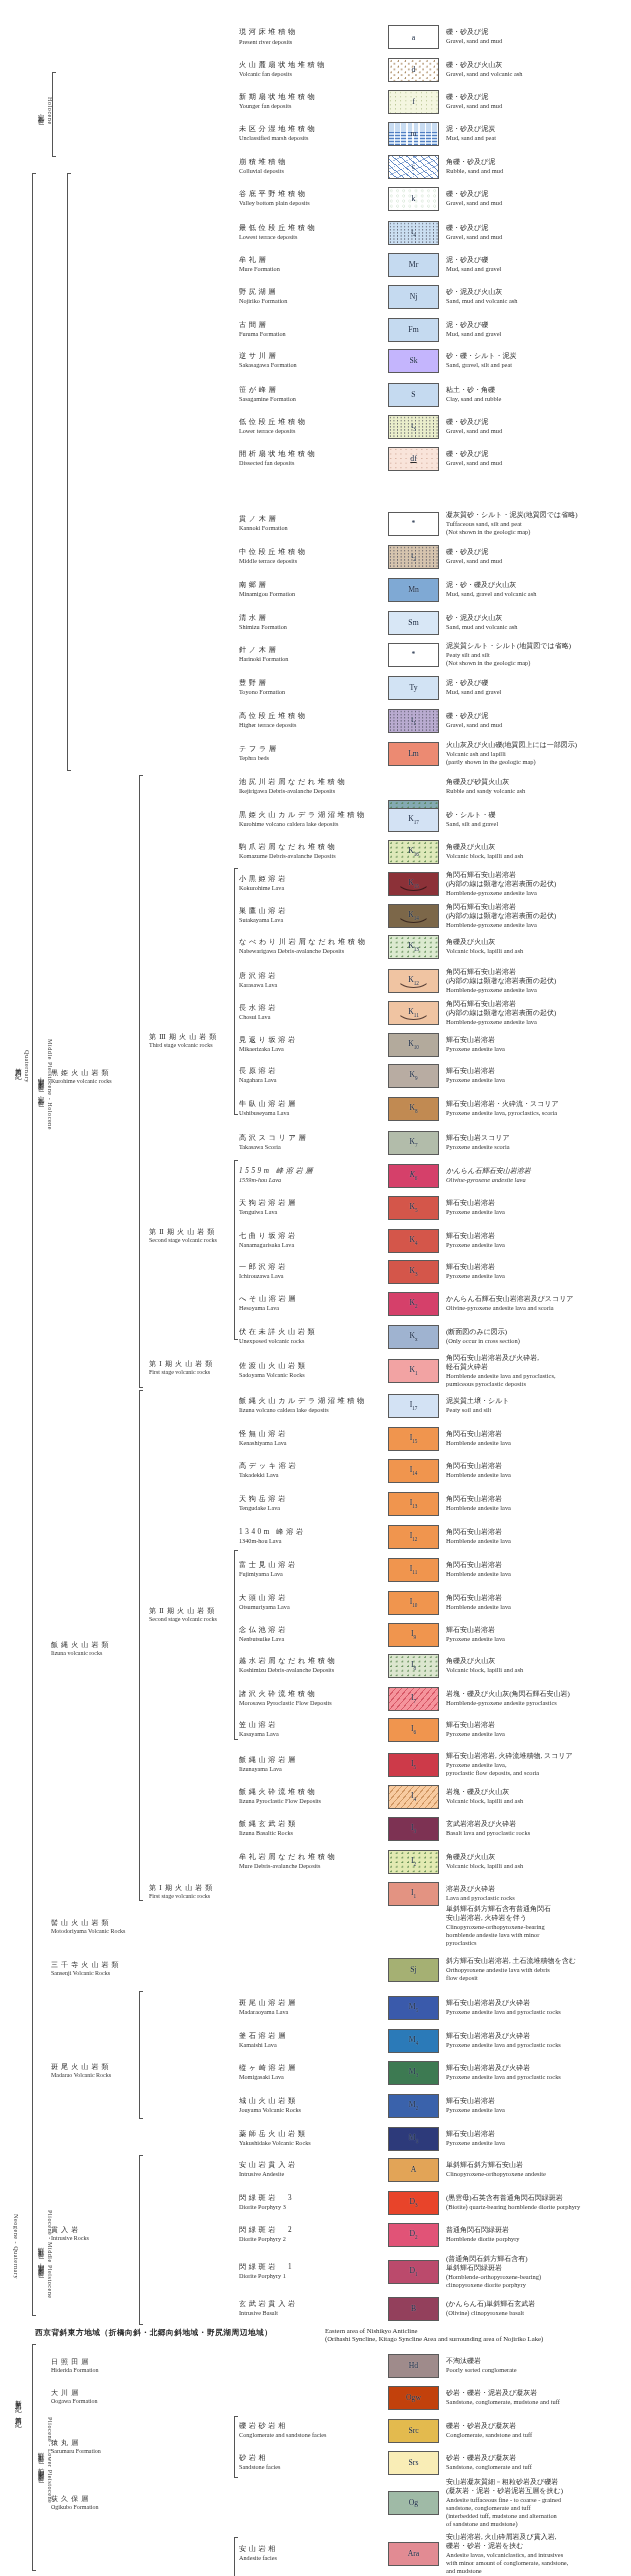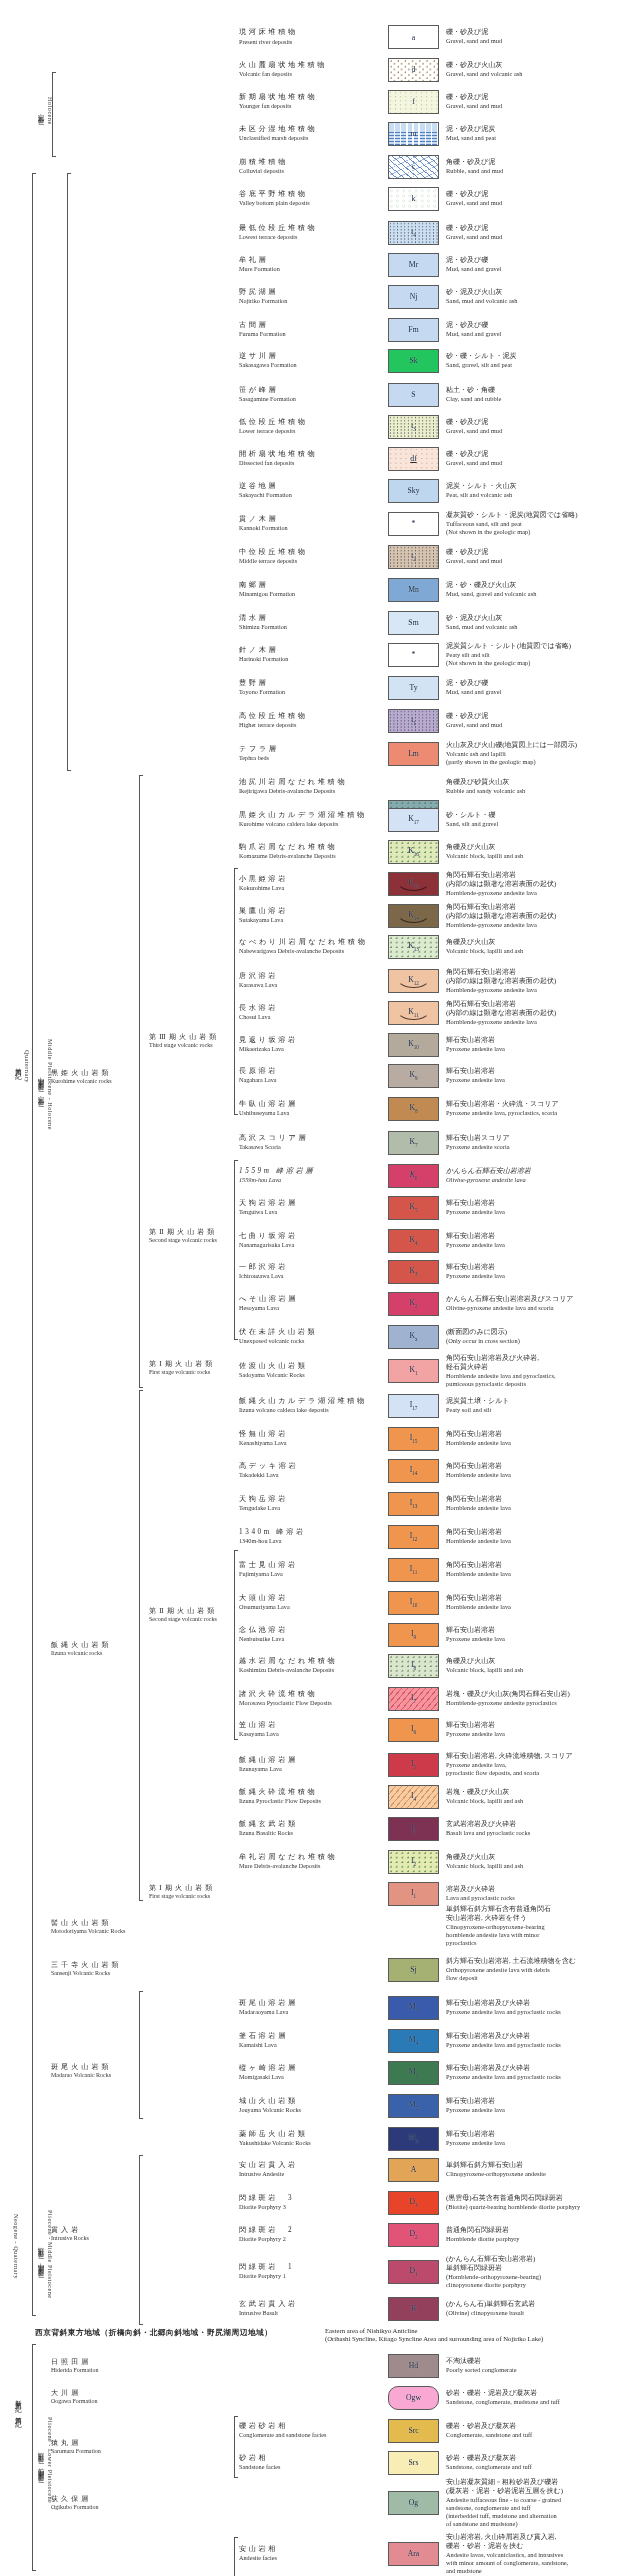--- a/index.html
+++ b/index.html
@@ -179,21 +179,21 @@
       <div class="coldesc">
         <div class="djp">泥・砂及び礫</div>
         <div class="den">Mud, sand and gravel</div>
       </div>
     </div>
     <div class="row" style="top: 341px;">
       <div class="colname">
         <div class="njp">逆サ川層</div>
         <div class="nen">Sakasagawa Formation</div>
       </div>
-      <div class="swatch" style="background-color: #22c55e;">
+      <div class="swatch" style="background-color: #c4b5fd;">
         <span class="code">Sk</span>
       </div>
       <div class="coldesc">
         <div class="djp">砂・礫・シルト・泥炭</div>
         <div class="den">Sand, gravel, silt and peat</div>
       </div>
     </div>
     <div class="row" style="top: 375px;">
       <div class="colname">
         <div class="njp">笹が峰層</div>
@@ -224,33 +224,20 @@
       <div class="colname">
         <div class="njp">開析扇状地堆積物</div>
         <div class="nen">Dissected fan deposits</div>
       </div>
       <div class="swatch p-dots-faint2" style="background-color: rgb(249, 228, 218);">
         <span class="code">df</span>
       </div>
       <div class="coldesc">
         <div class="djp">礫・砂及び泥</div>
         <div class="den">Gravel, sand and mud</div>
-      </div>
-    </div>
-    <div class="row" style="top: 471px;">
-      <div class="colname">
-        <div class="njp">逆谷地層</div>
-        <div class="nen">Sakayachi Formation</div>
-      </div>
-      <div class="swatch" style="background-color: rgb(190, 214, 238);">
-        <span class="code">Sky</span>
-      </div>
-      <div class="coldesc">
-        <div class="djp">泥炭・シルト・火山灰</div>
-        <div class="den">Peat, silt and volcanic ash</div>
       </div>
     </div>
     <div class="row" style="top: 504px;">
       <div class="colname">
         <div class="njp">貫ノ木層</div>
         <div class="nen">Kannoki Formation</div>
       </div>
       <div class="swatch" style="background-color: rgb(255, 255, 255);">
         <span class="code">*</span>
       </div>
@@ -946,21 +933,21 @@
     </div>
     <div class="row" style="top: 2252px;">
       <div class="colname">
         <div class="njp">閃緑斑岩　1</div>
         <div class="nen">Diorite Porphyry 1</div>
       </div>
       <div class="swatch" style="background-color: rgb(187, 74, 108);">
         <span class="code">D<sub>1</sub></span>
       </div>
       <div class="coldesc">
-        <div class="djp">(かんらん石輝石安山岩溶岩)</div>
+        <div class="djp">(普通角閃石斜方輝石含有)</div>
         <div class="djp">単斜輝石閃緑斑岩</div>
         <div class="den">(Hornblende-orthopyroxene-bearing)</div>
         <div class="den">clinopyroxene diorite porphyry</div>
       </div>
     </div>
     <div class="row" style="top: 2289px;">
       <div class="colname">
         <div class="njp">玄武岩貫入岩</div>
         <div class="nen">Intrusive Basalt</div>
       </div>
@@ -977,21 +964,21 @@
       <div class="swatch" style="background-color: rgb(159, 139, 139);">
         <span class="code">Hd</span>
       </div>
       <div class="coldesc">
         <div class="djp">不淘汰礫岩</div>
         <div class="den">Poorly sorted conglomerate</div>
       </div>
     </div>
     <div class="row" style="top: 2378px;">
       <div class="colname"></div>
-      <div class="swatch" style="background-color: #f9a8d4; border-radius: 10px;">
+      <div class="swatch" style="background-color: #c2410c;">
         <span class="code">Ogw</span>
       </div>
       <div class="coldesc">
         <div class="djp">砂岩・礫岩・泥岩及び凝灰岩</div>
         <div class="den">Sandstone, conglomerate, mudstone and tuff</div>
       </div>
     </div>
     <div class="row" style="top: 2411px;">
       <div class="colname">
         <div class="njp">礫岩砂岩相</div>

